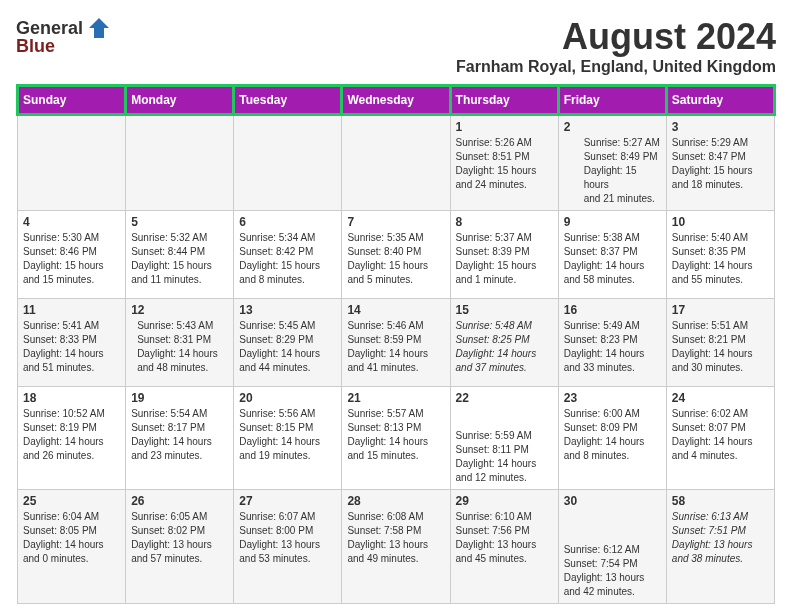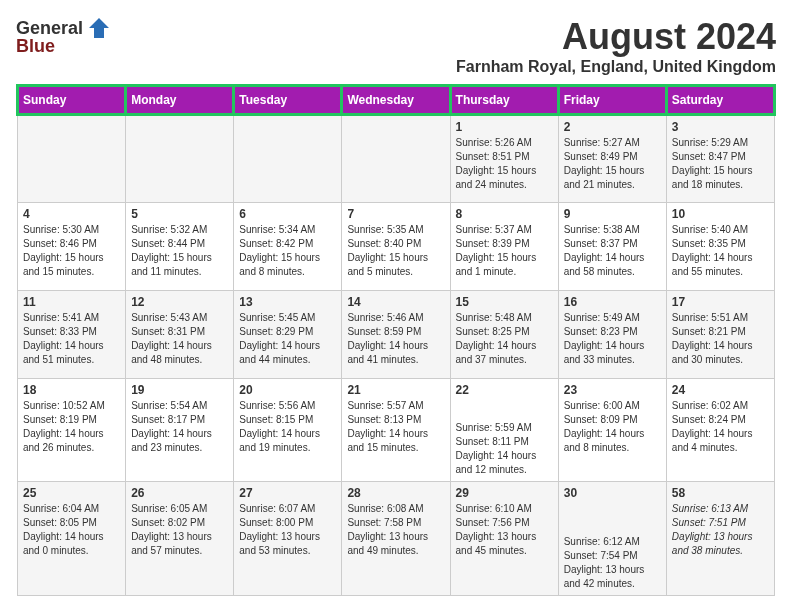--- a/index.html
+++ b/index.html
@@ -139,21 +139,21 @@
         <td class="empty"></td>
         <td>
           <span class="day-number">1</span>
           <div class="cell-text" style="white-space: pre-line;">Sunrise: 5:26 AM
 Sunset: 8:51 PM
 Daylight: 15 hours
 and 24 minutes.</div>
         </td>
         <td>
           <span class="day-number">2</span>
-          <div class="cell-text" style="white-space: pre-line;">Sunrise: 5:27 AM
+          <div class="cell-text" style="white-space: pre-line; margin-left: 20px;">Sunrise: 5:27 AM
 Sunset: 8:49 PM
 Daylight: 15 hours
 and 21 minutes.</div>
         </td>
         <td>
           <span class="day-number">3</span>
           <div class="cell-text" style="white-space: pre-line;">Sunrise: 5:29 AM
 Sunset: 8:47 PM
 Daylight: 15 hours
 and 18 minutes.</div>
@@ -213,42 +213,42 @@
       <tr>
         <td>
           <span class="day-number">11</span>
           <div class="cell-text" style="white-space: pre-line;">Sunrise: 5:41 AM
 Sunset: 8:33 PM
 Daylight: 14 hours
 and 51 minutes.</div>
         </td>
         <td>
           <span class="day-number">12</span>
-          <div class="cell-text" style="white-space: pre-line;">Sunrise: 5:43 AM
+          <div class="cell-text" style="white-space: pre-line; margin-left: 6px;">Sunrise: 5:43 AM
 Sunset: 8:31 PM
 Daylight: 14 hours
 and 48 minutes.</div>
         </td>
         <td>
           <span class="day-number">13</span>
           <div class="cell-text" style="white-space: pre-line;">Sunrise: 5:45 AM
 Sunset: 8:29 PM
 Daylight: 14 hours
 and 44 minutes.</div>
         </td>
         <td>
           <span class="day-number">14</span>
           <div class="cell-text" style="white-space: pre-line;">Sunrise: 5:46 AM
 Sunset: 8:59 PM
 Daylight: 14 hours
 and 41 minutes.</div>
         </td>
         <td>
           <span class="day-number">15</span>
-          <div class="cell-text" style="white-space: pre-line;">Sunrise: 5:48 AM
+          <div class="cell-text" style="white-space: pre-line; font-style: italic;">Sunrise: 5:48 AM
 Sunset: 8:25 PM
 Daylight: 14 hours
 and 37 minutes.</div>
         </td>
         <td>
           <span class="day-number">16</span>
           <div class="cell-text" style="white-space: pre-line;">Sunrise: 5:49 AM
 Sunset: 8:23 PM
 Daylight: 14 hours
 and 33 minutes.</div>
@@ -300,21 +300,21 @@
         <td>
           <span class="day-number">23</span>
           <div class="cell-text" style="white-space: pre-line;">Sunrise: 6:00 AM
 Sunset: 8:09 PM
 Daylight: 14 hours
 and 8 minutes.</div>
         </td>
         <td>
           <span class="day-number">24</span>
           <div class="cell-text" style="white-space: pre-line;">Sunrise: 6:02 AM
-Sunset: 8:24 PM
+Sunset: 8:07 PM
 Daylight: 14 hours
 and 4 minutes.</div>
         </td>
       </tr>
       <tr>
         <td>
           <span class="day-number">25</span>
           <div class="cell-text" style="white-space: pre-line;">Sunrise: 6:04 AM
 Sunset: 8:05 PM
 Daylight: 14 hours

